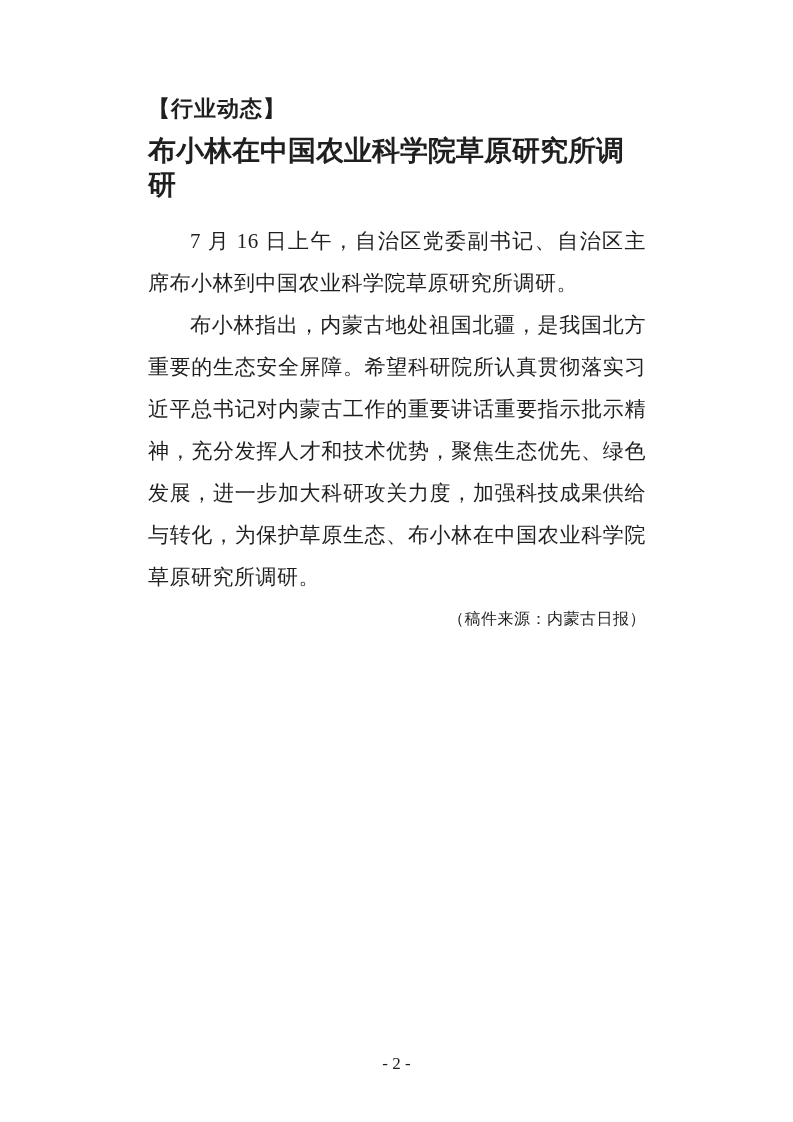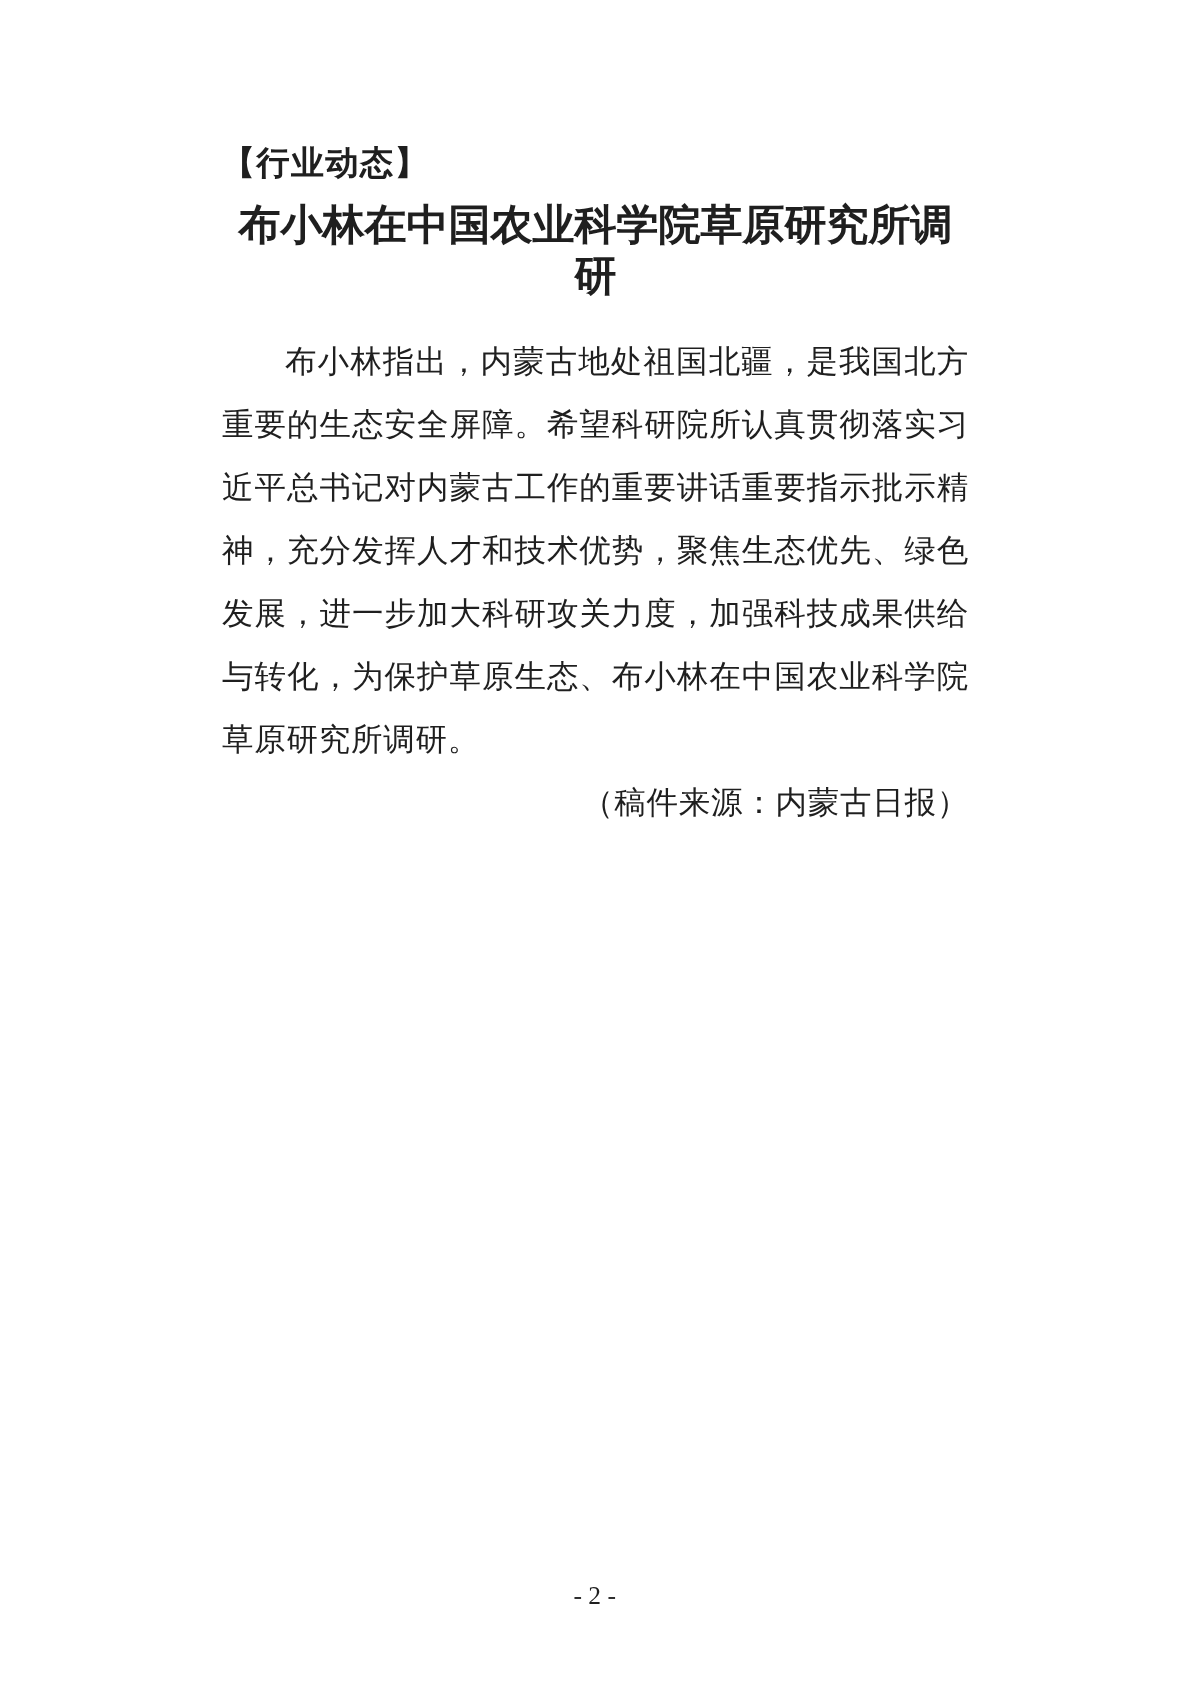--- a/index.html
+++ b/index.html
@@ -27,38 +27,38 @@
     font-weight: bold;
     font-size: 22px;
     line-height: 26px;
     letter-spacing: 1px;
   }
   .doc-title {
     font-family: "Liberation Serif", "DejaVu Serif", serif;
     font-weight: bold;
     font-size: 28px;
     line-height: 34px;
-    text-align: center;
+    text-align: left;
     margin-top: 12px;
   }
   .article {
     margin-top: 18px;
     font-family: "Liberation Serif", "DejaVu Serif", serif;
     font-size: 21px;
     line-height: 42px;
     text-align: justify;
     text-justify: inter-ideograph;
     letter-spacing: 0.5px;
   }
   .article p.body-para {
     text-indent: 2em;
   }
   .source-line {
     font-family: "Liberation Serif", "DejaVu Serif", serif;
-    font-size: 21px;
+    font-size: 16px;
     line-height: 42px;
     text-align: right;
     letter-spacing: 0.5px;
   }
   .page-footer {
     position: absolute;
     bottom: 48px;
     left: 0;
     right: 0;
     text-align: center;
@@ -71,20 +71,21 @@
 <body>
 
 <div class="page">
   <div class="content">
 
     <div class="section-label">【行业动态】</div>
 
     <h1 class="doc-title">布小林在中国农业科学院草原研究所调研</h1>
 
     <div class="article">
+      <p class="body-para">7 月 16 日上午，自治区党委副书记、自治区主席布小林到中国农业科学院草原研究所调研。</p>
       <p class="body-para">布小林指出，内蒙古地处祖国北疆，是我国北方重要的生态安全屏障。希望科研院所认真贯彻落实习近平总书记对内蒙古工作的重要讲话重要指示批示精神，充分发挥人才和技术优势，聚焦生态优先、绿色发展，进一步加大科研攻关力度，加强科技成果供给与转化，为保护草原生态、布小林在中国农业科学院草原研究所调研。</p>
       <p class="source-line">（稿件来源：内蒙古日报）</p>
     </div>
 
   </div>
 
   <div class="page-footer">- 2 -</div>
 </div>
 
 </body></html>

